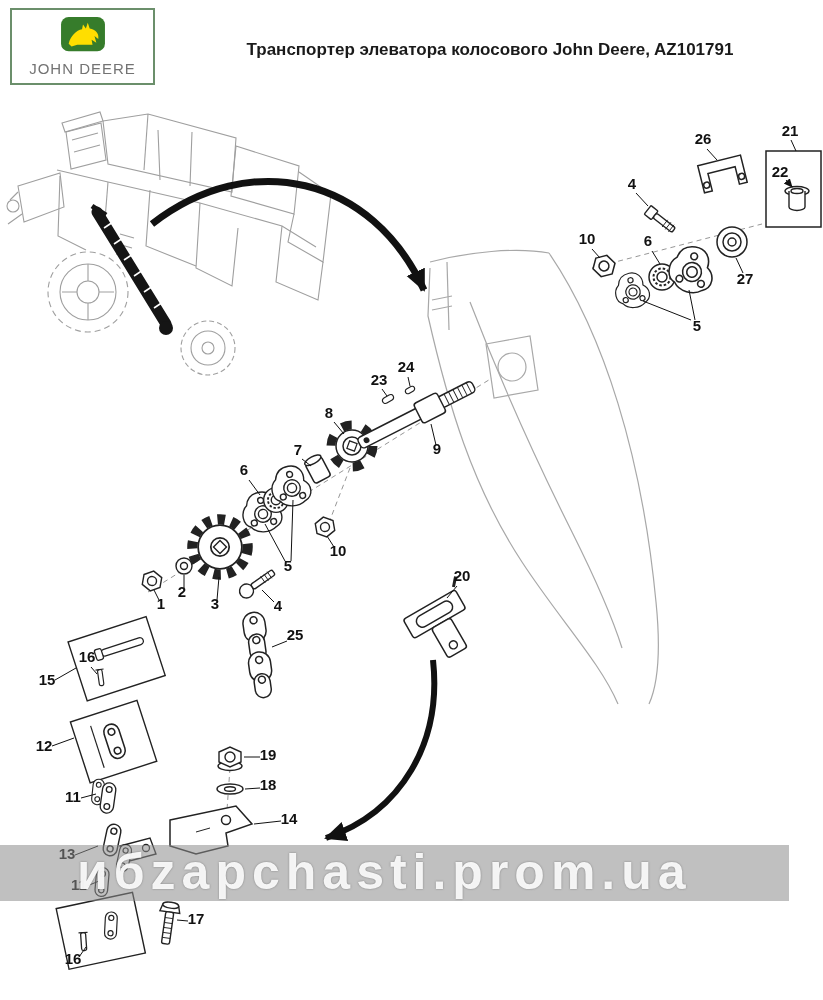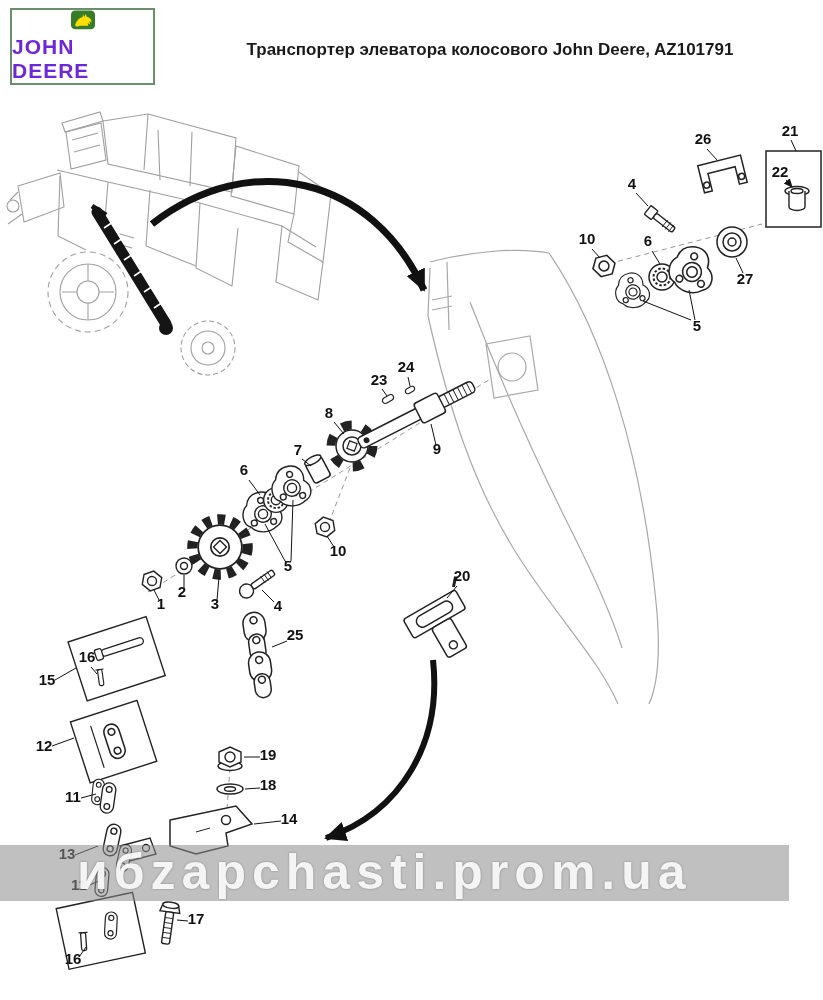--- a/index.html
+++ b/index.html
@@ -1,21 +1,21 @@
 <!DOCTYPE html>
 <html><head>
 <meta charset="utf-8">
 <style>
   html,body{margin:0;padding:0;background:#fff;}
   .page{position:relative;width:823px;height:1000px;background:#fff;overflow:hidden;
         font-family:"Liberation Sans",sans-serif;}
   .logo-box{position:absolute;left:10px;top:8px;width:145px;height:77px;
         border:2px solid #6b8f6b;box-sizing:border-box;display:flex;flex-direction:column;
         align-items:center;justify-content:center;background:#fff;}
-  .brand{color:#6d28d9;font-weight:bold;font-size:21px;letter-spacing:1px;margin-top:2px;}
+  .brand{color:#737373;font-weight:normal;font-size:15px;letter-spacing:1px;margin-top:2px;}
   .title{position:absolute;left:165px;right:8px;top:32px;margin:8px;text-align:center;
         font-size:17px;font-weight:bold;color:#1a1a1a;}
   .diagram-svg{position:absolute;left:0;top:0;}
   .watermark{position:absolute;left:0;top:845px;width:789px;height:56px;
         background:rgba(140,140,140,0.55);display:flex;align-items:flex-end;
         padding-left:77px;box-sizing:border-box;overflow:hidden;z-index:5;}
   .watermark span{color:rgba(255,255,255,0.92);font-weight:bold;font-size:50px;
         letter-spacing:6px;white-space:nowrap;text-shadow:0 0 2px rgba(70,70,70,.6);}
   .callout{font-family:"Liberation Sans",sans-serif;}
 </style>

